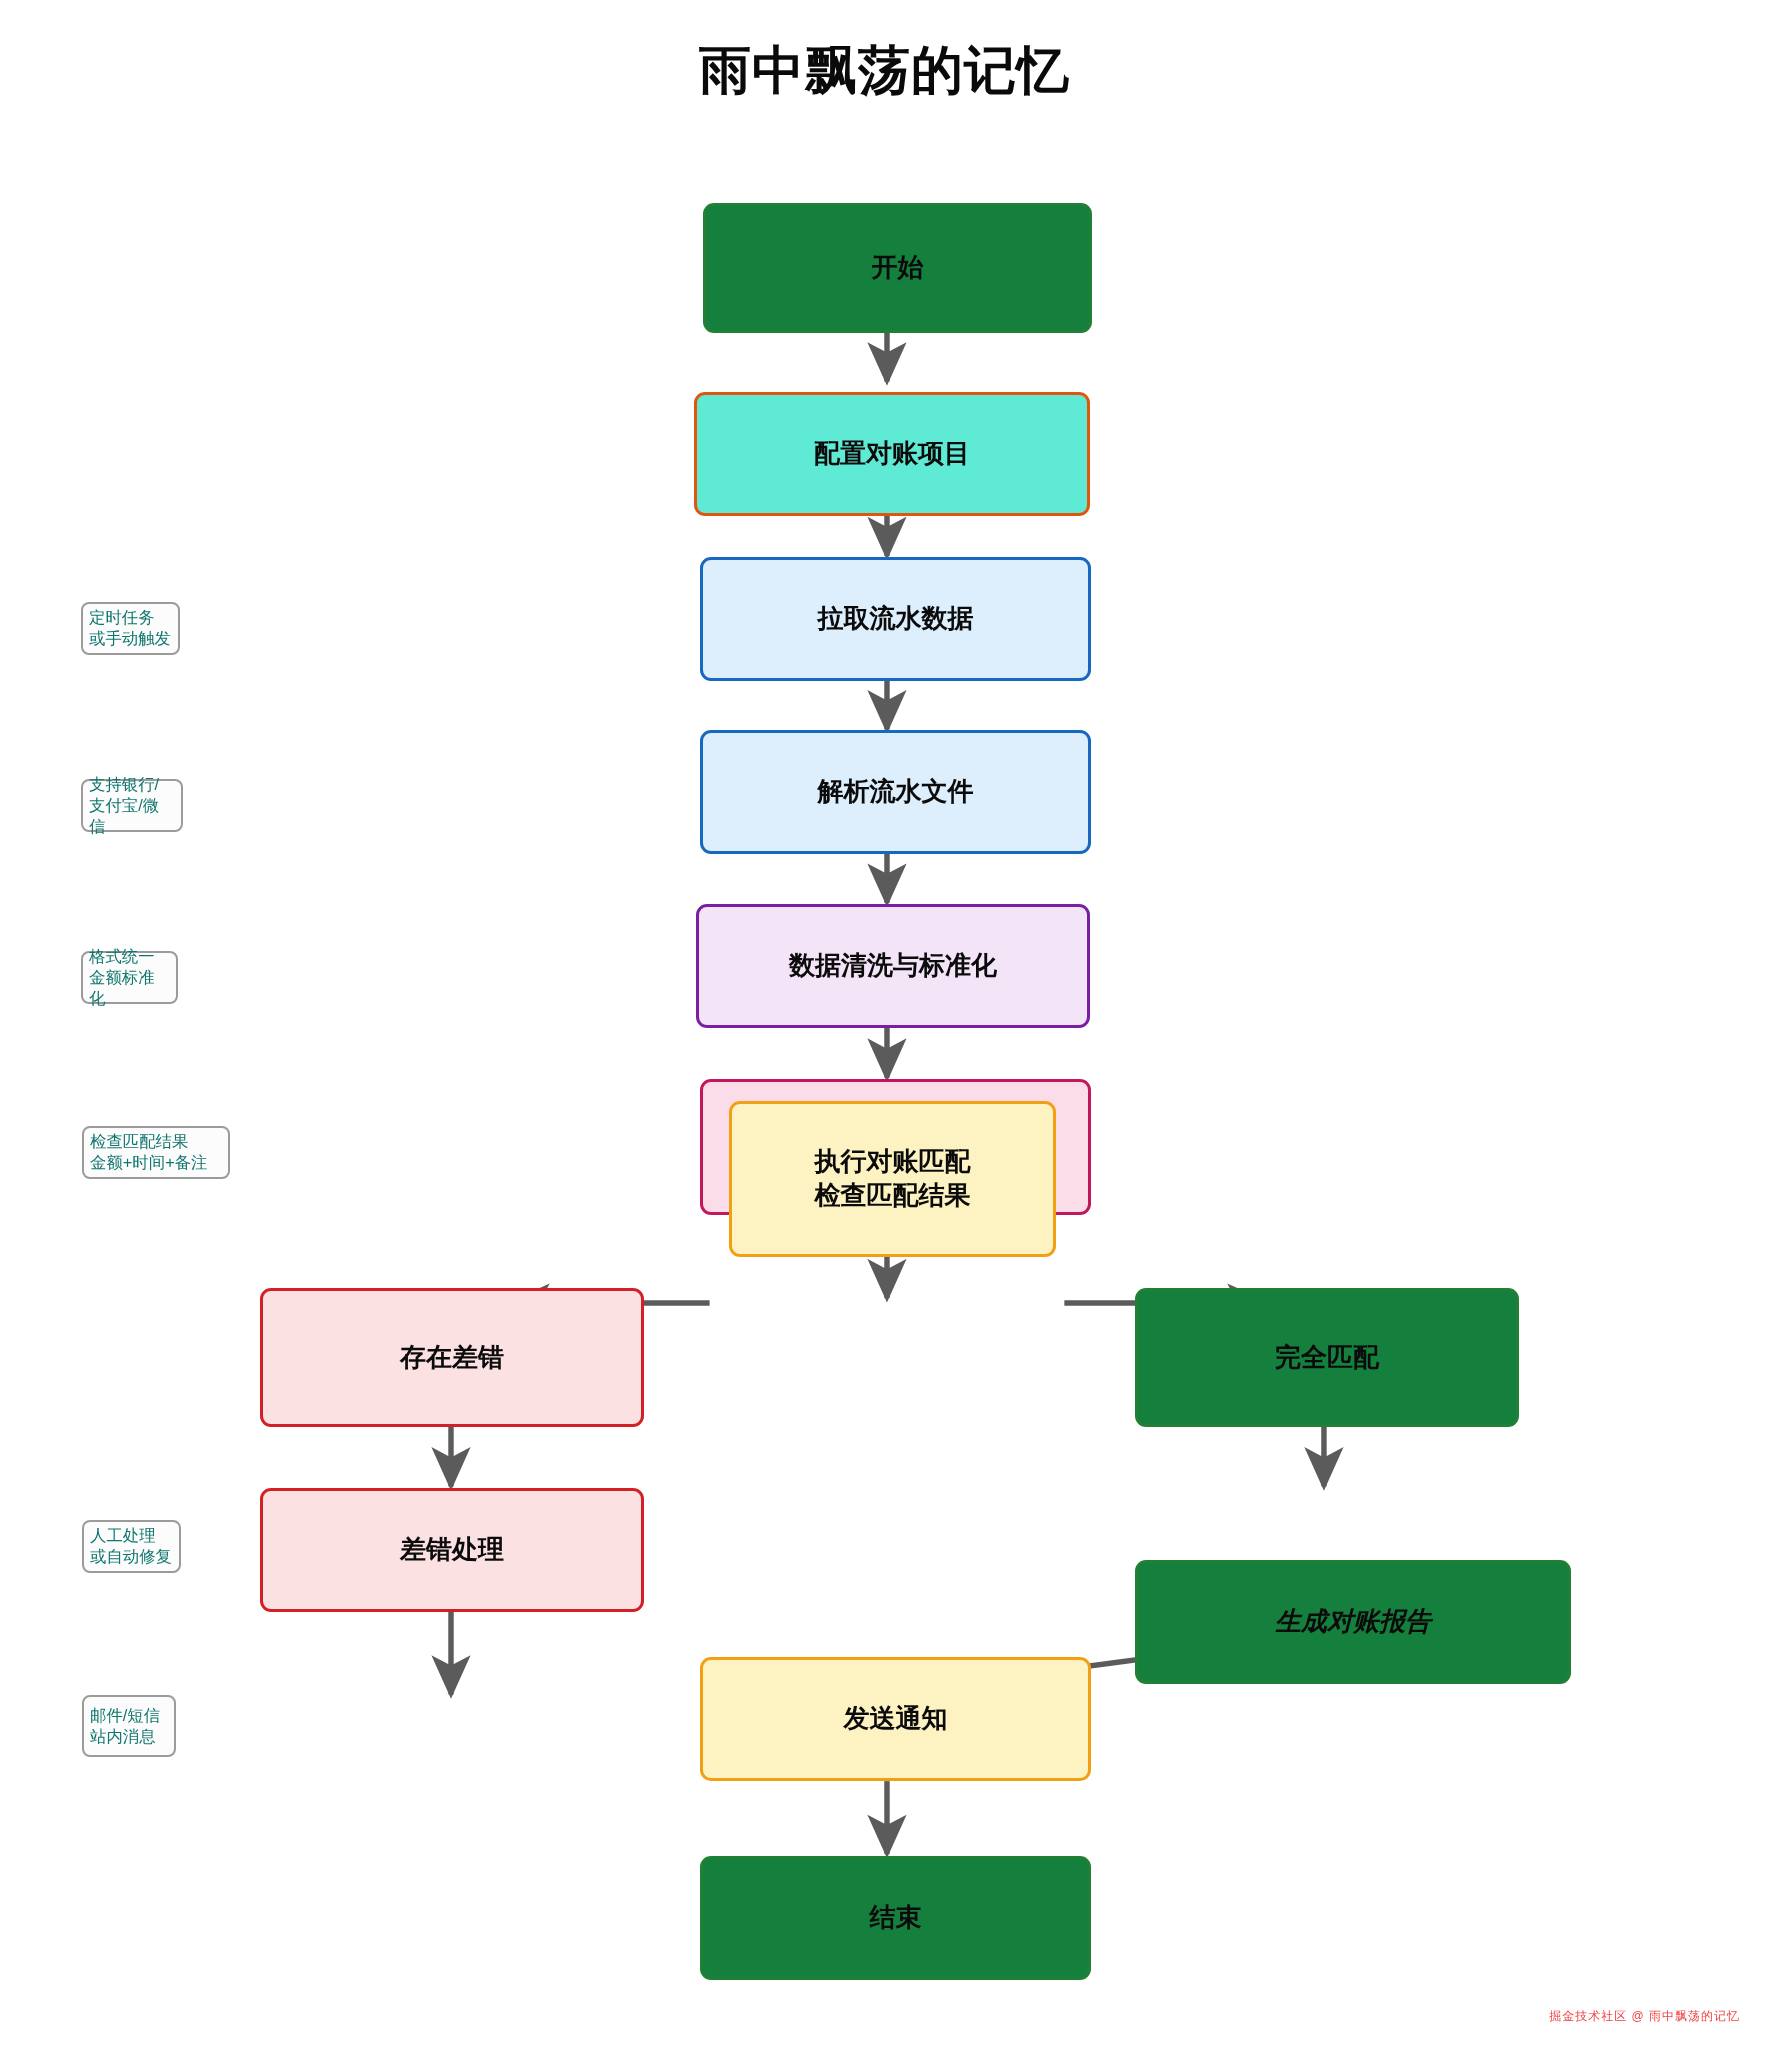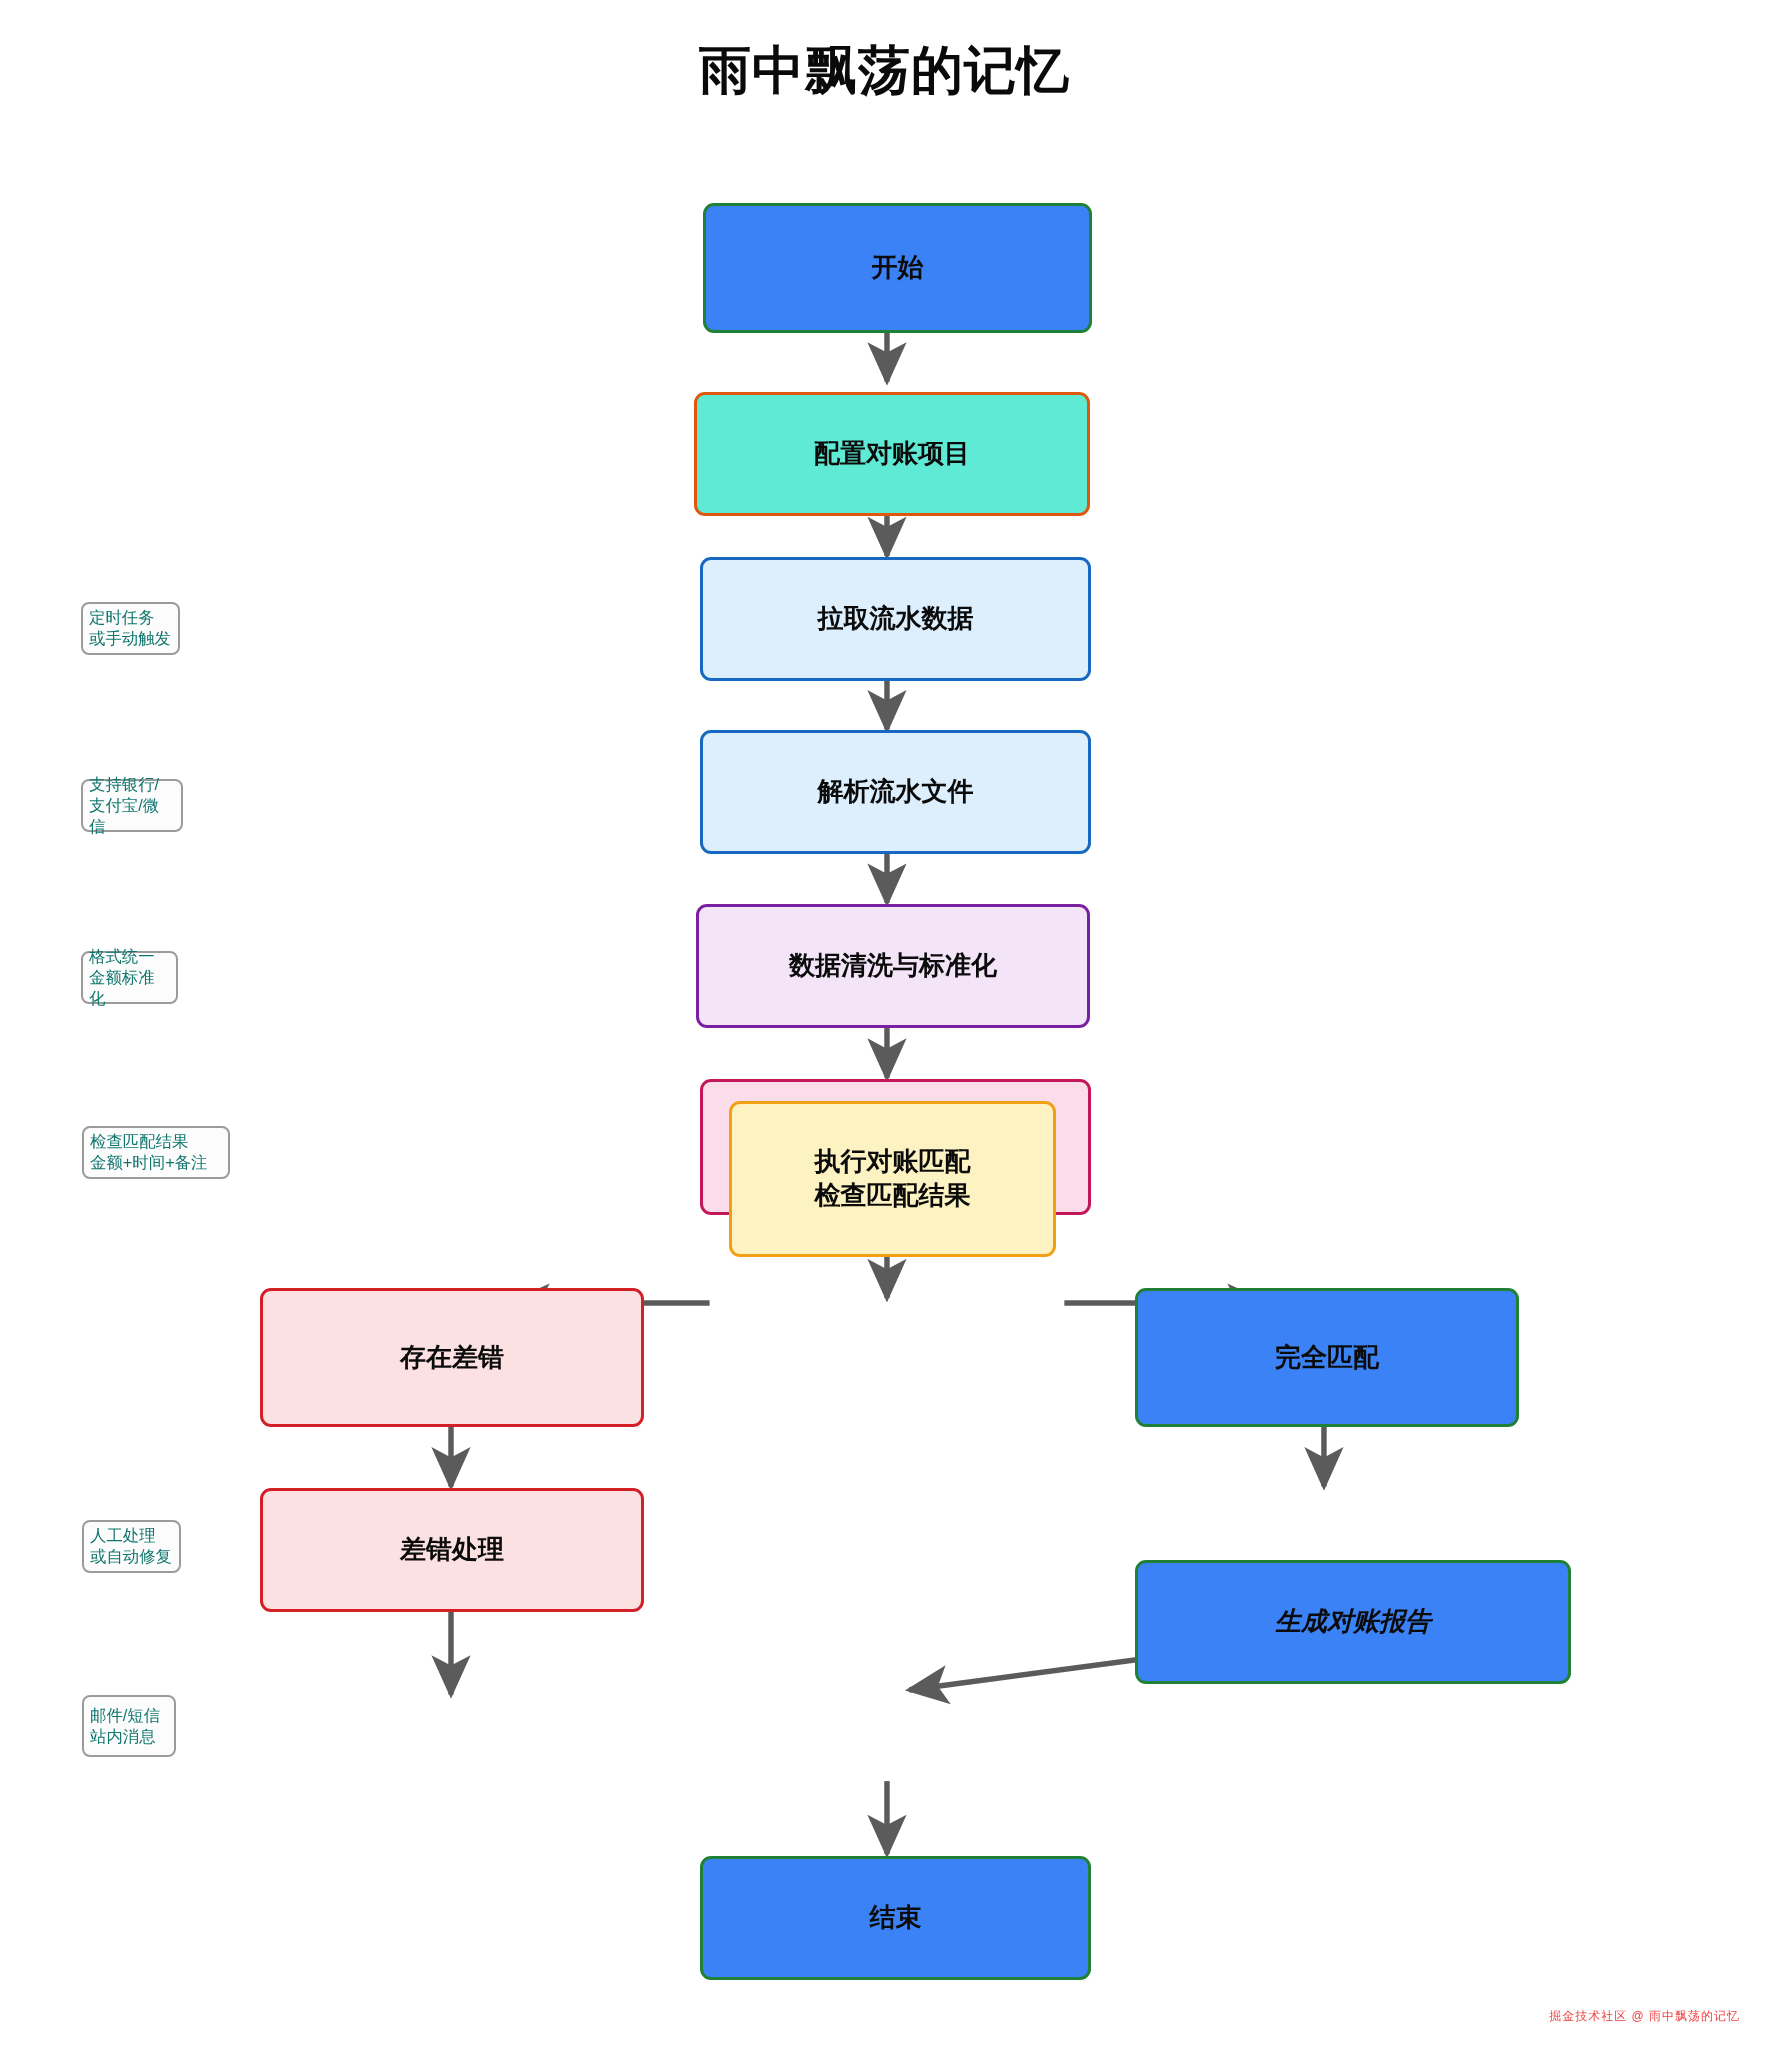--- a/index.html
+++ b/index.html
@@ -19,21 +19,21 @@
     position:absolute;box-sizing:border-box;
     border-radius:11px;border-width:3.5px;border-style:solid;
     display:flex;align-items:center;justify-content:center;
     text-align:center;
   }
   .node .lbl{
     font-size:26px;font-weight:bold;color:#0b0b0b;line-height:1.30;
     white-space:pre-line;
   }
 
-  .n-green  {background:#3b82f6;border-color:#1f8036;}
+  .n-green  {background:#15803d;border-color:#1f8036;}
   .n-orange {background:#5eead4;border-color:#e1560d;margin-top:9px;}
   .n-blue   {background:#ddeefc;border-color:#1668c0;}
   .n-purple {background:#f4e4f8;border-color:#7b1fa2;}
   .n-crimson{background:#fbdde9;border-color:#c2185b;}
   .n-yellow {background:#fdf3c2;border-color:#f2a013;}
   .n-red    {background:#fce1e3;border-color:#d32026;}
 
   
   .note{
     position:absolute;box-sizing:border-box;
@@ -124,20 +124,23 @@
   </div>
 
   <div class="node n-red" style="left:260px;top:1488px;width:384px;height:124px;">
     <span class="lbl">差错处理</span>
   </div>
 
   <div class="node n-green" style="left:1135px;top:1560px;width:436px;height:124px;font-style:italic;">
     <span class="lbl">生成对账报告</span>
   </div>
 
+  <div class="node n-yellow" style="left:700px;top:1657px;width:391px;height:124px;">
+    <span class="lbl">发送通知</span>
+  </div>
 
   <div class="node n-green" style="left:700px;top:1856px;width:391px;height:124px;">
     <span class="lbl">结束</span>
   </div>
 
   <div class="note" style="left:81px;top:602px;width:99px;height:53px;">
     <span class="ntxt">定时任务
 或手动触发</span>
   </div>
 

